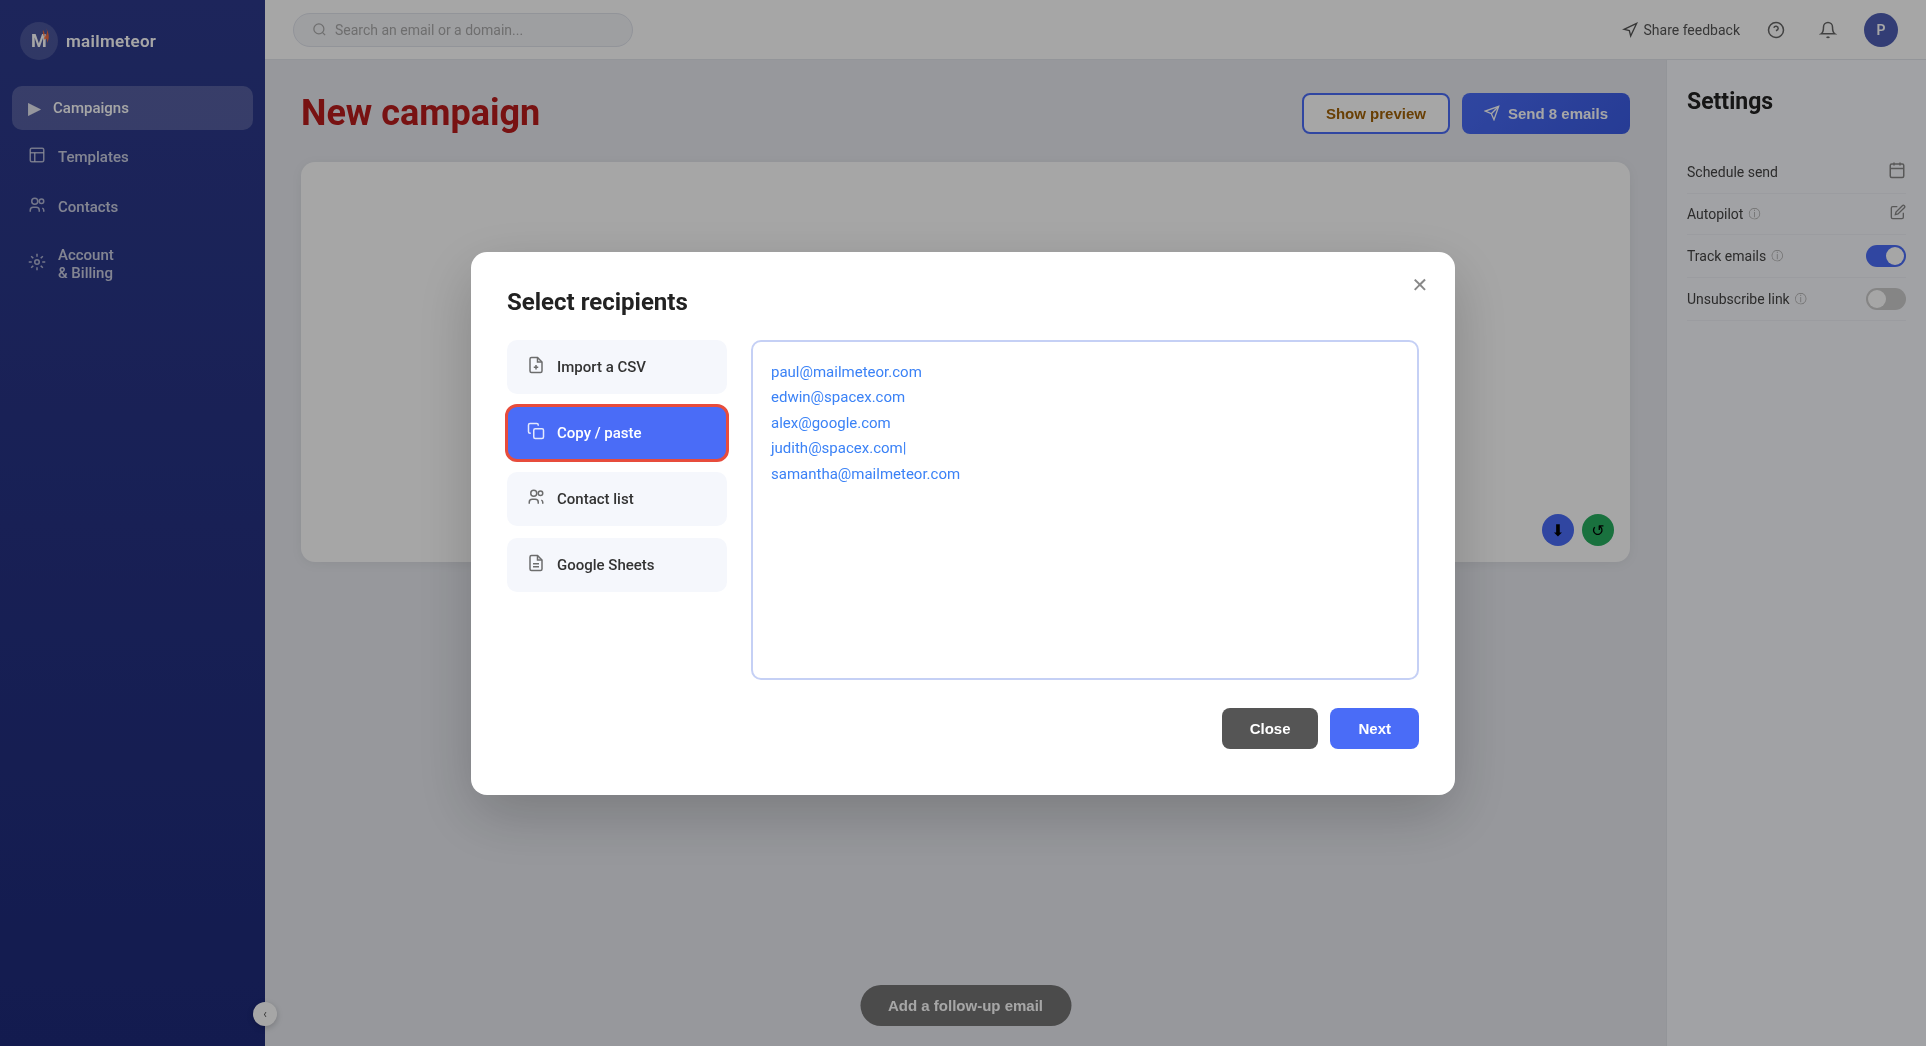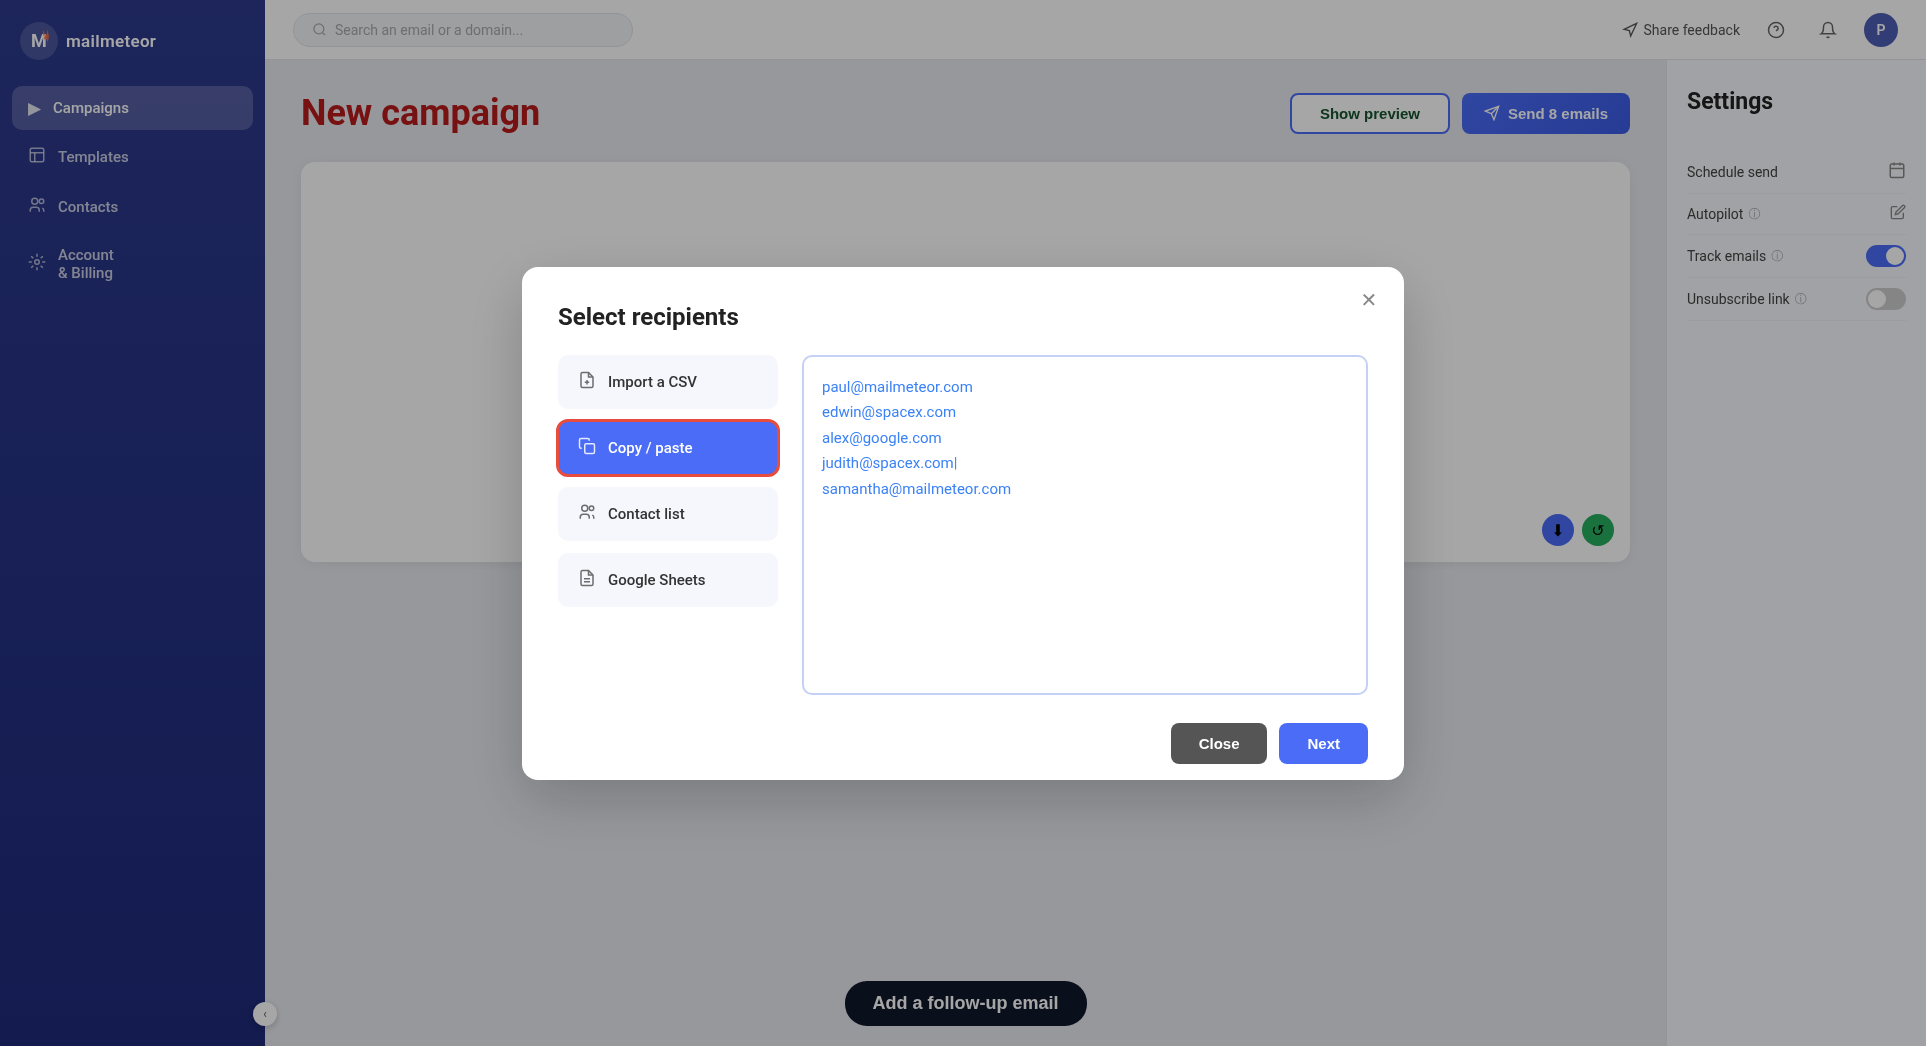--- a/index.html
+++ b/index.html
@@ -157,22 +157,22 @@
       font-weight: 700;
       color: #b91c1c;
     }
     .page-actions {
       display: flex;
       gap: 12px;
     }
     .btn-preview {
       background: #fff;
       border: 2px solid #4a6cf7;
-      color: #14532d;
-      padding: 10px 28px;
+      color: #a16207;
+      padding: 10px 22px;
       border-radius: 8px;
       font-size: 15px;
       font-weight: 600;
       cursor: pointer;
     }
     .btn-send {
       background: linear-gradient(135deg, #4a6cf7, #3b5ce4);
       color: #fff;
       border: none;
       padding: 10px 22px;
@@ -261,23 +261,23 @@
       z-index: 100;
       display: flex;
       align-items: center;
       justify-content: center;
     }
 
     
     .modal {
       background: #fff;
       border-radius: 16px;
-      width: 882px;
+      width: 984px;
       max-width: 95vw;
-      padding: 36px 36px 16px 36px;
+      padding: 36px 36px 46px 36px;
       position: relative;
       box-shadow: 0 20px 60px rgba(0,0,0,0.2);
       display: flex;
       flex-direction: column;
       gap: 24px;
     }
     .modal-title {
       font-size: 24px;
       font-weight: 700;
       color: #222;
@@ -381,26 +381,26 @@
       font-size: 15px;
       font-weight: 600;
       cursor: pointer;
     }
 
     .add-followup {
       position: absolute;
       bottom: 20px;
       left: 50%;
       transform: translateX(-50%);
-      background: #0f172a;
+      background: #737373;
       color: #fff;
       border: none;
       padding: 12px 28px;
       border-radius: 22px;
-      font-size: 18px;
+      font-size: 15px;
       font-weight: 600;
       cursor: pointer;
       white-space: nowrap;
     }
 
     .main-row {
       display: flex;
       flex: 1;
       overflow: hidden;
     }

